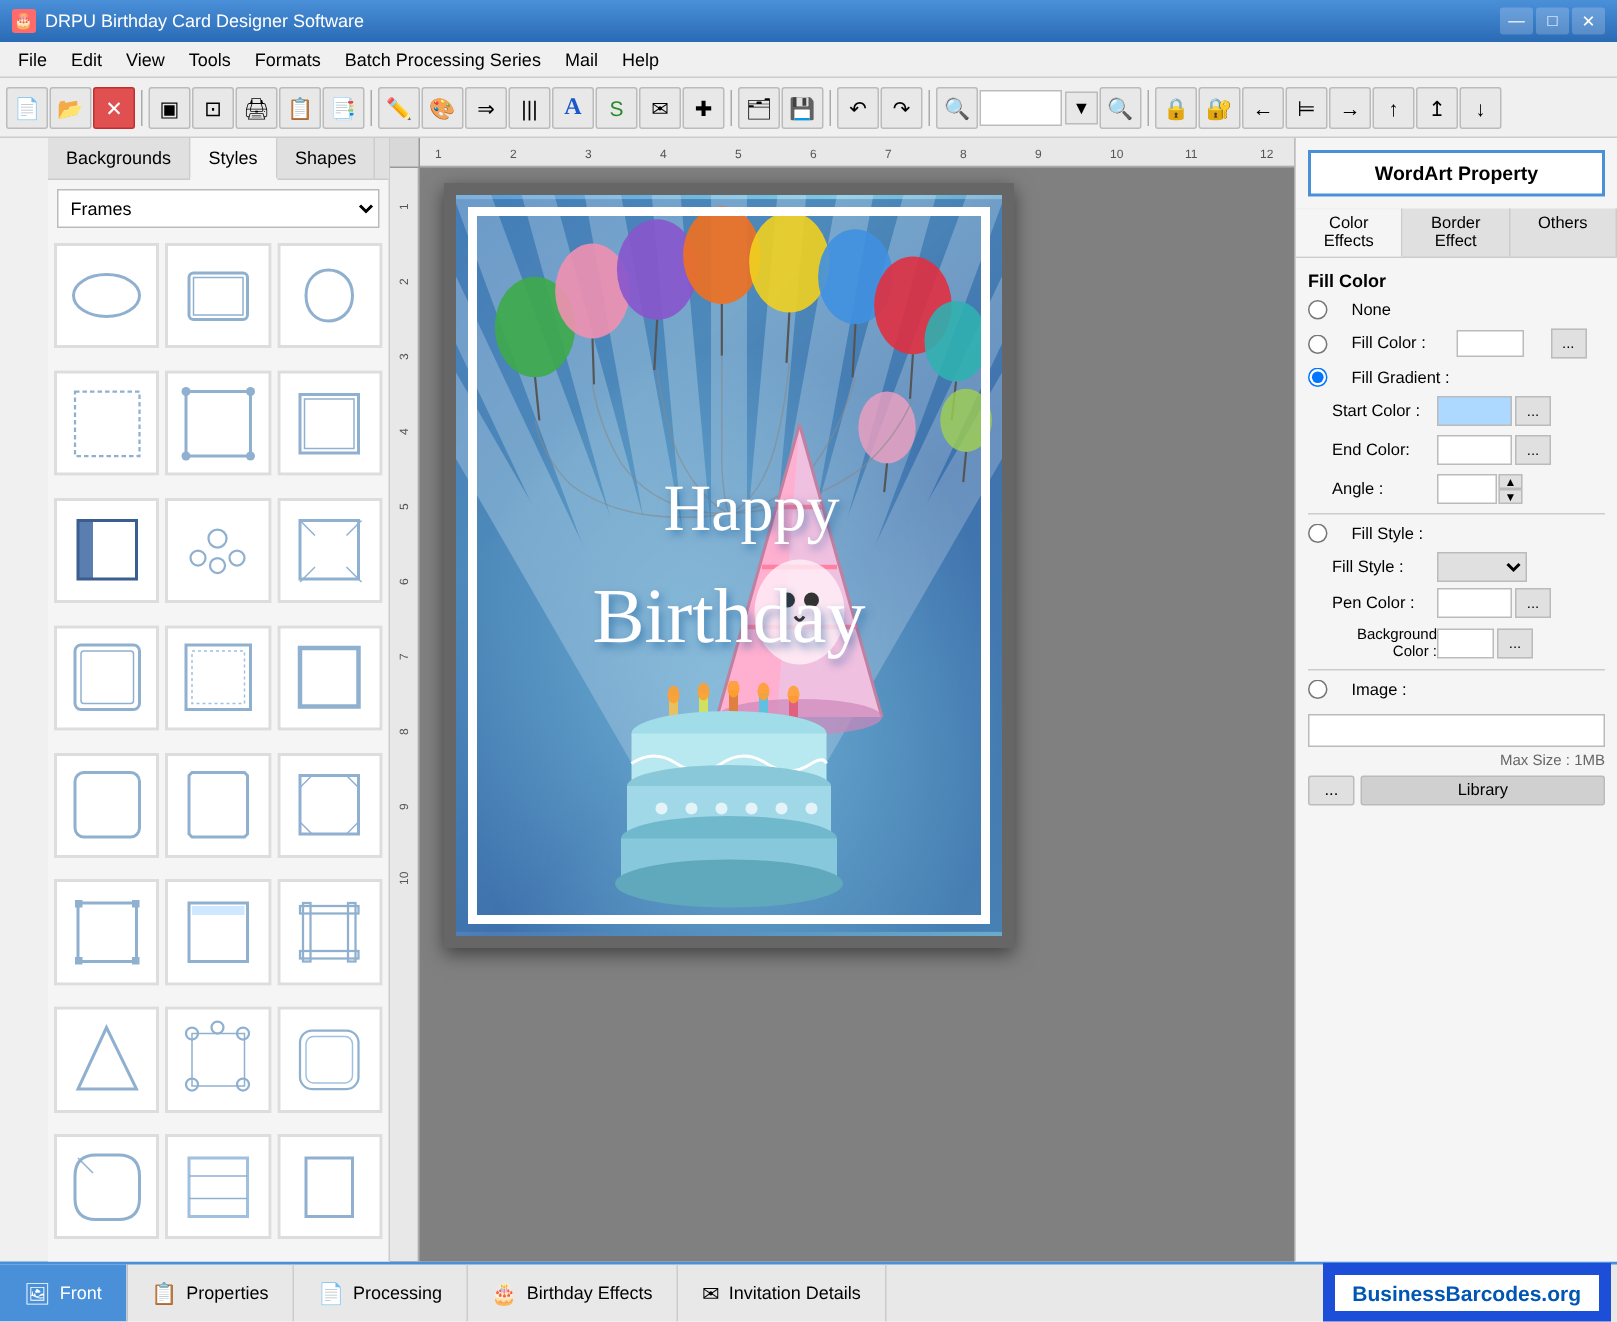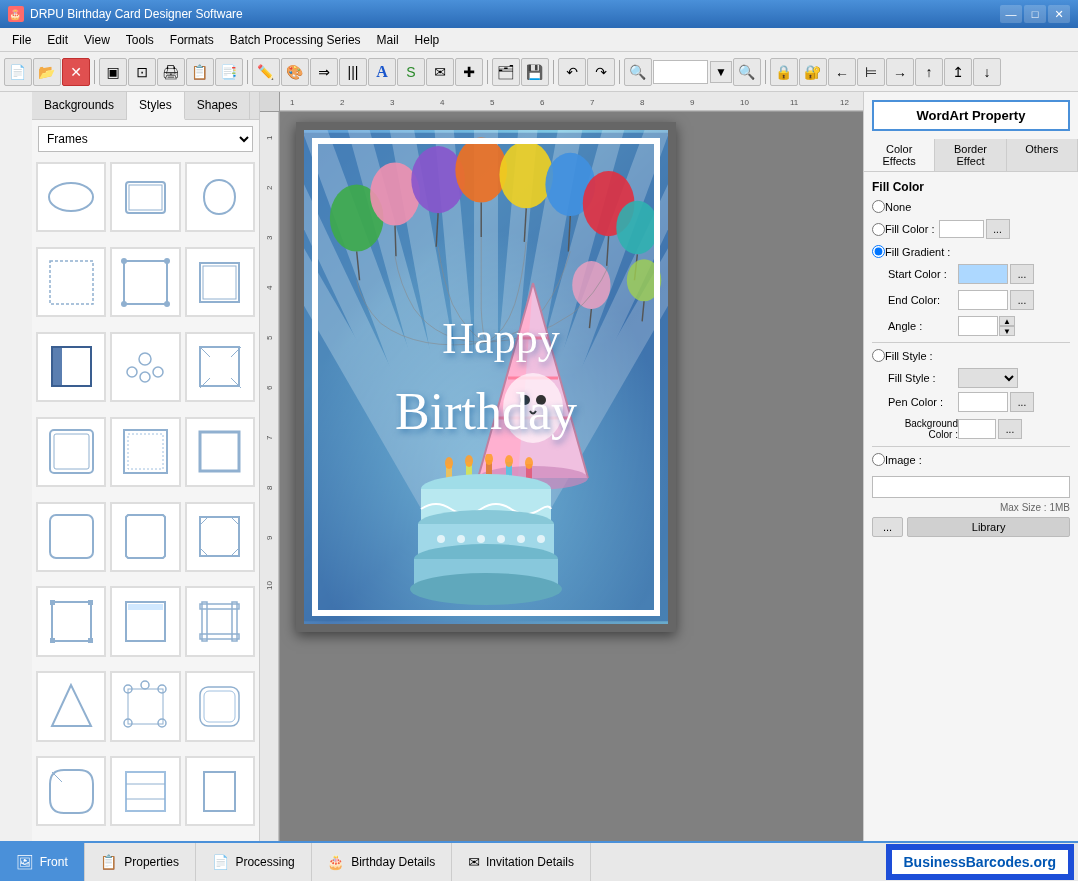--- a/index.html
+++ b/index.html
@@ -41,21 +41,21 @@
     #canvas-area { flex: 1; background: #808080; overflow: auto; display: flex; align-items: flex-start; justify-content: center; position: relative; }
 
     
     #right-panel { width: 215px; background: #f5f5f5; border-left: 1px solid #ccc; padding: 0; }
     #wordart-title { background: white; border: 2px solid #4a90d9; text-align: center; padding: 6px; font-weight: bold; font-size: 13px; margin: 8px; }
     #property-tabs { display: flex; border-bottom: 1px solid #ccc; background: #e0e0e0; }
     .prop-tab { padding: 4px 8px; cursor: pointer; font-size: 11px; border-right: 1px solid #ccc; flex: 1; text-align: center; }
     .prop-tab.active { background: #f5f5f5; }
     #prop-content { padding: 8px; }
     .prop-section-label { font-weight: bold; font-size: 12px; margin-bottom: 6px; }
-    .radio-row { display: flex; align-items: center; gap: 0; margin-bottom: 6px; font-size: 11px; }
+    .radio-row { display: flex; align-items: center; gap: 16px; margin-bottom: 6px; font-size: 11px; }
     .radio-row input[type=radio] { margin: 0; }
     .color-row { display: flex; align-items: center; margin-bottom: 6px; padding-left: 16px; }
     .color-label { font-size: 11px; width: 70px; }
     .color-box { width: 50px; height: 20px; border: 1px solid #bbb; background: white; }
     .color-box.blue { background: #add8ff; }
     .color-btn { width: 24px; height: 20px; background: #e0e0e0; border: 1px solid #bbb; cursor: pointer; font-size: 10px; display: flex; align-items: center; justify-content: center; margin-left: 2px; }
     .angle-row { display: flex; align-items: center; margin-bottom: 6px; padding-left: 16px; }
     .angle-label { font-size: 11px; width: 70px; }
     .angle-input { width: 40px; height: 20px; border: 1px solid #bbb; padding: 0 2px; font-size: 11px; }
     .spin-btn { width: 16px; height: 10px; background: #e0e0e0; border: 1px solid #bbb; cursor: pointer; font-size: 8px; display: flex; align-items: center; justify-content: center; }
@@ -68,21 +68,21 @@
     .btn-row { display: flex; gap: 4px; margin-top: 4px; }
     .prop-btn { padding: 3px 10px; background: #e0e0e0; border: 1px solid #bbb; cursor: pointer; font-size: 11px; border-radius: 2px; }
     .prop-btn.library { background: #d0d0d0; flex: 1; }
     .divider { height: 1px; background: #ccc; margin: 6px 0; }
 
     
     #bottom-bar { height: 40px; background: #e8e8e8; border-top: 2px solid #4a90d9; display: flex; align-items: center; gap: 0; }
     .bottom-tab { padding: 0 16px; height: 100%; display: flex; align-items: center; gap: 6px; cursor: pointer; border-right: 1px solid #ccc; font-size: 12px; }
     .bottom-tab.active { background: #4a90d9; color: white; }
     .bottom-tab-icon { font-size: 14px; }
-    #brand-area { margin-left: auto; background: white; border: 6px solid #1d4ed8; padding: 4px 12px; margin-right: 4px; font-size: 14px; font-weight: bold; color: #0056b3; }
+    #brand-area { margin-left: auto; background: white; border: 8px solid #1d4ed8; padding: 4px 12px; margin-right: 4px; font-size: 14px; font-weight: bold; color: #0056b3; }
 
     
     #birthday-card { width: 380px; height: 510px; background: linear-gradient(135deg, #5b9bd5 0%, #7ec8e3 30%, #4a7bb5 60%, #6aabcc 100%); border: 8px solid #666; position: relative; overflow: hidden; box-shadow: 0 4px 12px rgba(0,0,0,0.5); }
 
     
     ::-webkit-scrollbar { width: 12px; }
     ::-webkit-scrollbar-track { background: #f0f0f0; }
     ::-webkit-scrollbar-thumb { background: #bbb; border-radius: 2px; }
   </style>
 </head>
@@ -620,21 +620,21 @@
   <div class="bottom-tab">
     <span class="bottom-tab-icon">📋</span>
     <span>Properties</span>
   </div>
   <div class="bottom-tab">
     <span class="bottom-tab-icon">📄</span>
     <span>Processing</span>
   </div>
   <div class="bottom-tab">
     <span class="bottom-tab-icon">🎂</span>
-    <span>Birthday Details</span>
+    <span>Birthday Effects</span>
   </div>
   <div class="bottom-tab">
     <span class="bottom-tab-icon">✉</span>
     <span>Invitation Details</span>
   </div>
   <div id="brand-area">
     <span>BusinessBarcodes.org</span>
   </div>
 </div>
 

